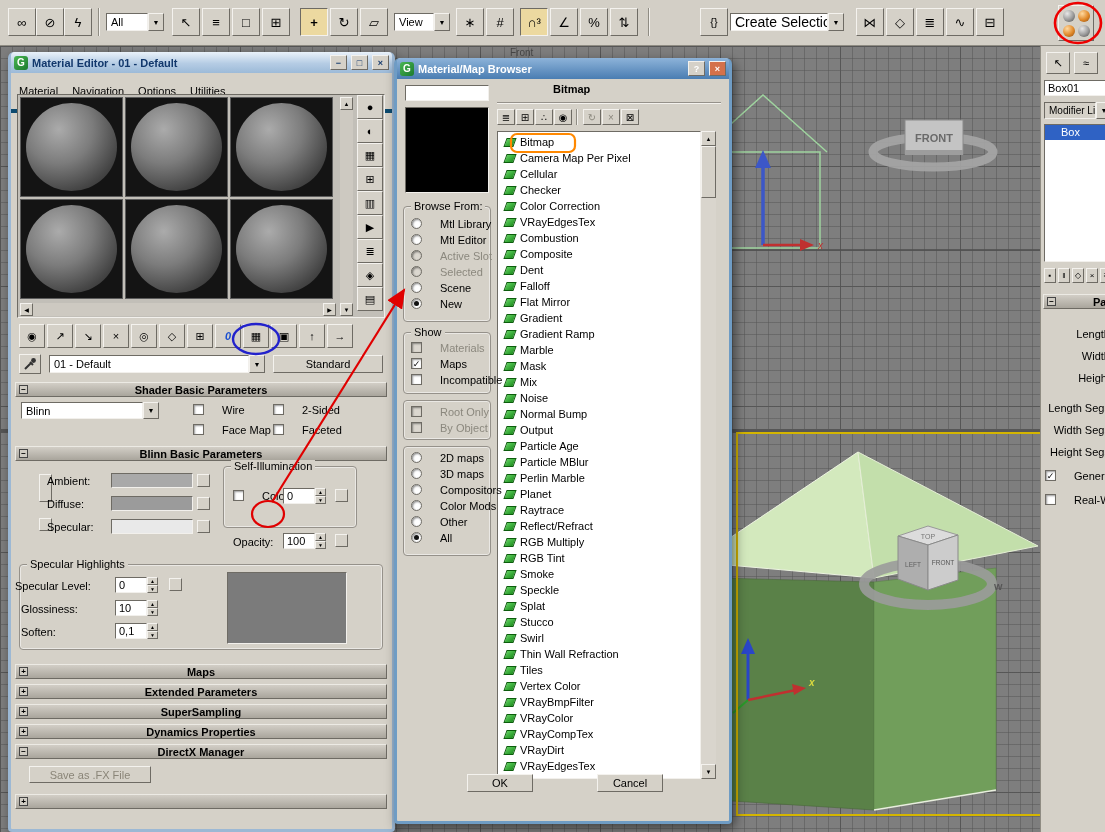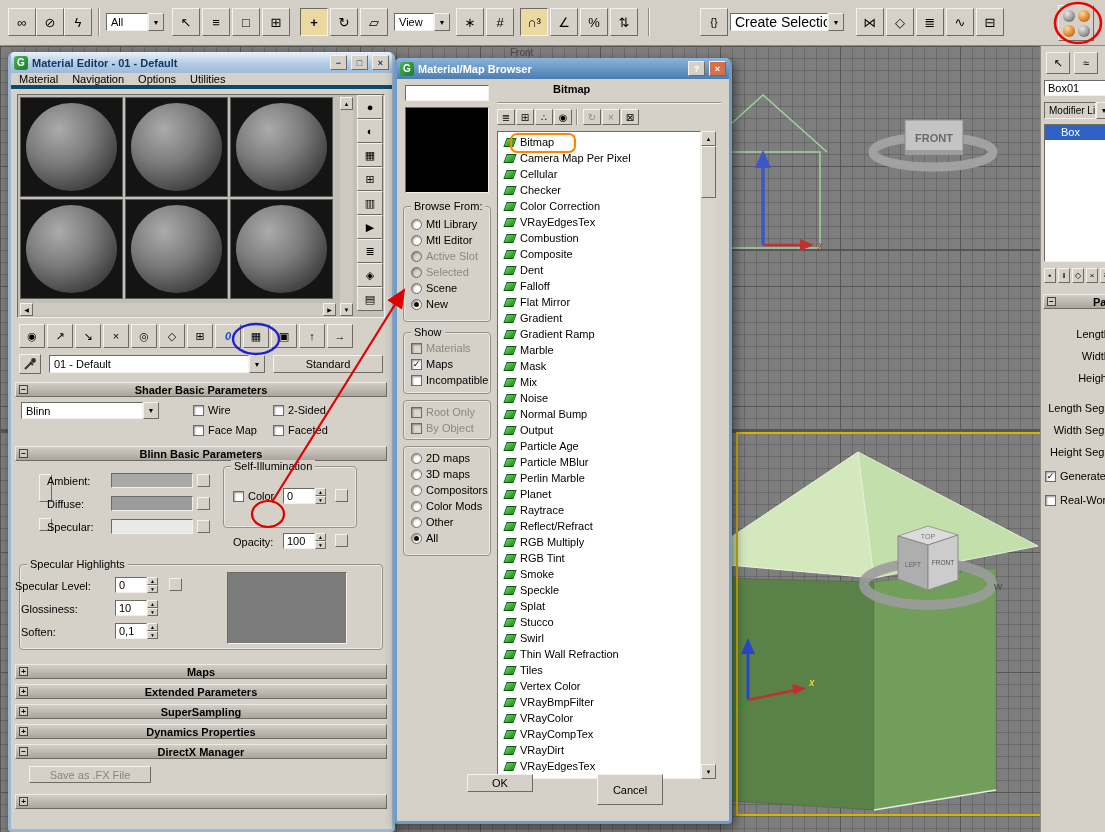--- a/index.html
+++ b/index.html
@@ -14,27 +14,27 @@
  background-size:12px 12px,12px 12px,120px 120px,120px 120px}
 .b3{background:#d5d1c8;border:1px solid;border-color:#f4f2ee #6e6b64 #6e6b64 #f4f2ee;display:flex;align-items:center;justify-content:center}
 .pressed{background:#ecd globe}
 .pressed{background:#ecd9a0;border-color:#6e6b64 #f4f2ee #f4f2ee #6e6b64}
 .sunk{background:#fff;border:1px solid;border-color:#6e6b64 #f2f0ec #f2f0ec #6e6b64}
 .win{position:absolute;background:#d5d1c8;border:3px solid #8aa9c9;border-top:0;border-radius:6px 6px 4px 4px;box-shadow:3px 4px 12px rgba(0,0,0,.5)}
 .tbar{position:absolute;left:0;right:0;top:0;height:21px;display:flex;align-items:center;gap:4px;padding:0 3px;border-radius:4px 4px 0 0}
 .tbar .ttl{flex:1;font-weight:bold;font-size:11px;white-space:nowrap}
 .wbtn{width:17px;height:15px;font-size:9px;font-weight:bold}
 .appico{width:14px;height:14px;border-radius:3px;background:linear-gradient(135deg,#49b653,#1b7a2e);color:#fff;font-size:10px;font-weight:bold;display:flex;align-items:center;justify-content:center}
-.mebar{position:absolute;left:0;right:0;display:flex;gap:14px;padding:0 8px;border-bottom:4px solid #0c4a6e;background:#d5d1c8}
+.mebar{position:absolute;left:0;right:0;display:flex;gap:14px;padding:12px 8px;border-bottom:4px solid #0c4a6e;background:#d5d1c8}
 .mni{cursor:default}
 .roll{position:absolute;height:15px;background:linear-gradient(#d2cec6,#a9a59c);border:1px solid;border-color:#eceae4 #6e6b64 #6e6b64 #eceae4;font-weight:bold;display:flex;align-items:center;justify-content:center;font-size:11px}
 .pm{position:absolute;left:3px;top:2px;width:9px;height:9px;background:#d0ccc3;border:1px solid #444;font-size:8px;line-height:7px;text-align:center;font-weight:bold}
 .grp{position:absolute;border:1px solid #95918a;border-radius:4px;box-shadow:inset 0 0 0 1px rgba(255,255,255,.5)}
 .gt{position:absolute;top:-7px;left:7px;background:#d5d1c8;padding:0 3px;font-size:11px;white-space:nowrap}
-.opt{position:absolute;display:flex;align-items:center;gap:4px;white-space:nowrap}
+.opt{position:absolute;display:flex;gap:18px;white-space:nowrap}
 .opt.dis{color:#8b887e}
 .rd{width:11px;height:11px;border-radius:50%;background:#fff;border:1px solid #6e6b64;box-shadow:inset 1px 1px 2px rgba(0,0,0,.45);flex:none}
 .rd.on{position:relative}
 .rd.on::after{content:"";position:absolute;left:2px;top:2px;width:5px;height:5px;border-radius:50%;background:#111}
 .rd.dis,.ck.dis{background:#dbd7cf}
 .ck{width:11px;height:11px;background:#fff;border:1px solid #6e6b64;box-shadow:inset 1px 1px 2px rgba(0,0,0,.4);display:flex;align-items:center;justify-content:center;font-size:9px;font-weight:bold;flex:none}
 .sp{position:absolute;display:flex;height:16px}
 .sf{width:32px;background:#fff;border:1px solid;border-color:#6e6b64 #f2f0ec #f2f0ec #6e6b64;font-size:11px;padding:1px 3px}
 .sb{width:11px;display:flex;flex-direction:column}
 .sb i{flex:1;font-style:normal;font-size:5px;line-height:6px;text-align:center;background:#d5d1c8;border:1px solid;border-color:#f4f2ee #6e6b64 #6e6b64 #f4f2ee}
@@ -756,21 +756,21 @@
   <div class="opt" style="left:14px;top:458px">
       <span class="rd"></span>
       <span>Other</span>
     </div>
   <div class="opt" style="left:14px;top:474px">
       <span class="rd on"></span>
       <span>All</span>
     </div>
 
   <div class="b3 abs" style="left:70px;top:716px;width:66px;height:18px">OK</div>
-  <div class="b3 abs" style="left:200px;top:716px;width:66px;height:31px">Cancel</div>
+  <div class="b3 abs" style="left:200px;top:716px;width:66px;height:18px">Cancel</div>
 </div>
 
 <svg class="abs" style="left:0;top:0;z-index:50;pointer-events:none" width="1105" height="832">
   <defs>
     <marker id="arr" markerWidth="10" markerHeight="8" refX="8" refY="4" orient="auto">
       <path d="M0,0 L9,4 L0,8 z" fill="#e00000"></path>
     </marker>
   </defs>
   <ellipse cx="1078" cy="23" rx="23" ry="20" fill="none" stroke="#ee0000" stroke-width="2.6"></ellipse>
   <ellipse cx="256" cy="339" rx="23" ry="15" fill="none" stroke="#2222cc" stroke-width="2.4"></ellipse>

